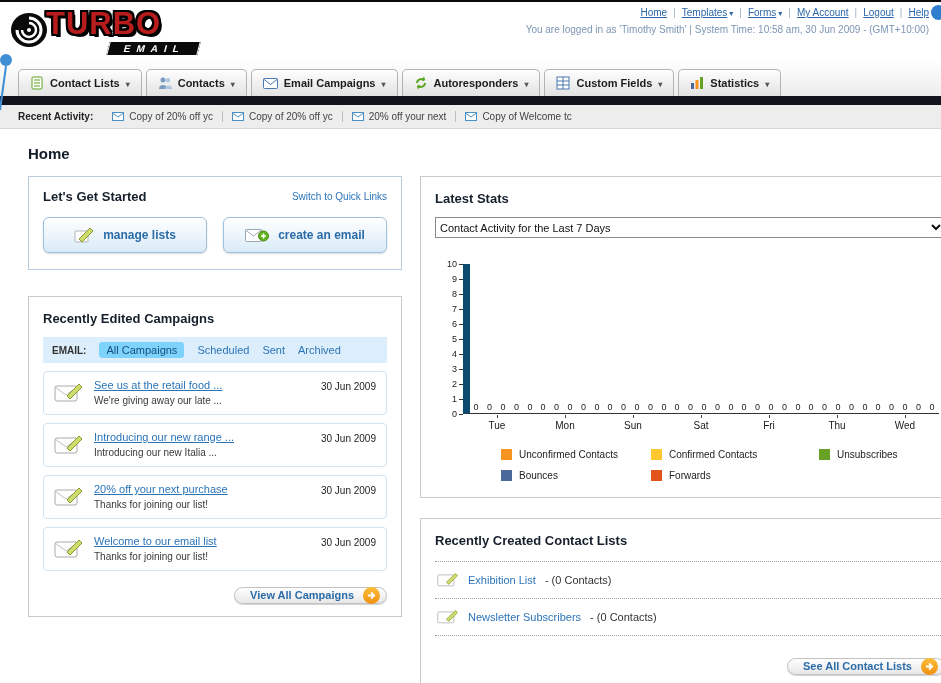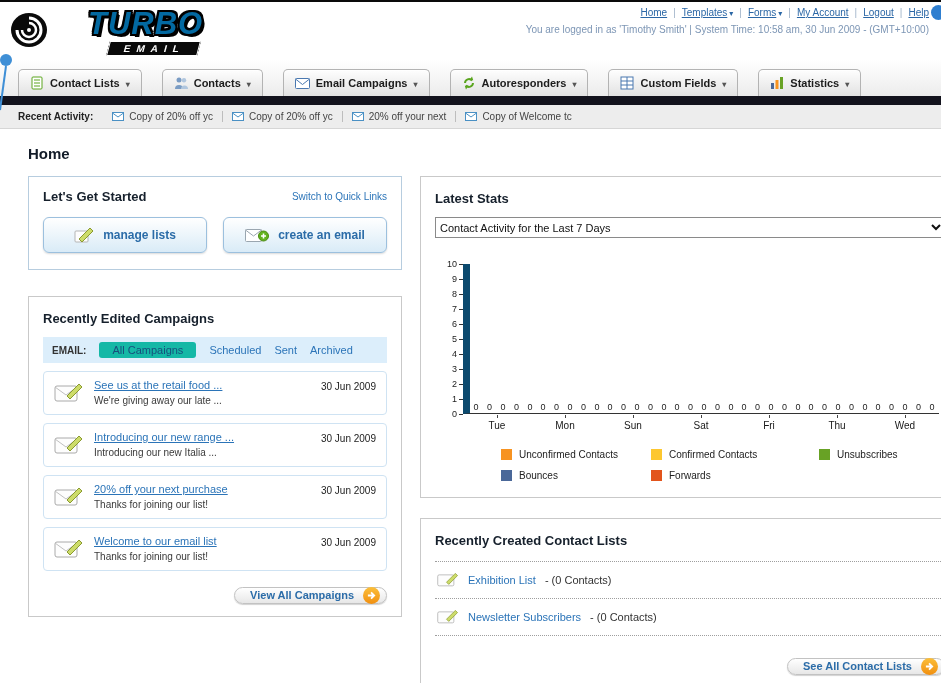--- a/index.html
+++ b/index.html
@@ -9,45 +9,44 @@
     background:#efefef; font-family:"Liberation Sans", sans-serif;
     border-top:2px solid #0a0a0a;
   }
   .page { background:#fff; }
 
   
   header { position:relative; height:58px; background:#fff; }
   .logo { position:absolute; left:10px; top:2px; width:260px; height:54px; }
   .swirl { position:absolute; left:0; top:6px; }
   .logo-title {
-    position:absolute; left:36px; top:2px; font-size:31px; font-weight:bold; font-style:italic;
-    color:#0369a1; letter-spacing:1px;
+    position:absolute; left:36px; top:2px; font-size:31px; font-weight:bold; 
+    color:#b91c1c; letter-spacing:1px;
     text-shadow:-2px -2px 0 #000,2px -2px 0 #000,-2px 2px 0 #000,2px 2px 0 #000,
                 -2px 0 0 #000,2px 0 0 #000,0 -2px 0 #000,0 2px 0 #000,3px 3px 0 #000;
-    margin-left:42px;
   }
   .logo-sub {
     position:absolute; left:98px; top:37px; background:#0a0a0a; color:#fff;
     font-size:10px; font-weight:bold; letter-spacing:6px; padding:2px 14px 2px 16px;
     transform:skewX(-15deg); box-shadow:0 0 0 1px #fff inset;
   }
   .header-right { position:absolute; right:12px; top:5px; text-align:right; }
   .top-links { list-style:none; margin:0; padding:0; display:flex; justify-content:flex-end; font-size:10px; }
   .top-links li { display:flex; align-items:center; }
   .top-links li:not(:last-child)::after { content:"|"; color:#9fb3c8; margin:0 6px; }
   .top-links a { color:#2a66a5; text-decoration:underline; cursor:pointer; }
   .caret-sm::after { content:"▾"; font-size:8px; color:#2a66a5; margin-left:2px; }
   .login-info { margin-top:6px; font-size:10px; color:#7d96b5; }
   .credits-info { margin-top:3px; font-size:10px; color:#8aa3c0; }
   .right-decoration { position:absolute; right:-5px; top:3px; width:15px; height:15px; border-radius:50%; background:#2f7fd0; }
   .left-decoration { position:absolute; left:-2px; top:50px; z-index:5; }
 
   
   .navbar {
-    display:flex; align-items:flex-end; gap:20px; padding:8px 0 0 18px;
+    display:flex; align-items:flex-end; gap:4px; padding:8px 0 0 18px;
     background:linear-gradient(#ffffff,#ececec); height:36px;
   }
   .tab {
     display:flex; align-items:center; gap:6px; padding:0 11px; height:27px;
     background:linear-gradient(#fefefe,#e2e2e2); border:1px solid #b3b3b3; border-bottom:none;
     border-radius:5px 5px 0 0; font-size:11px; font-weight:bold; color:#1c1c1c; cursor:pointer;
     box-shadow:inset 0 1px 0 #fff;
   }
   .caret::after { content:"▾"; font-size:8px; color:#555; }
   .darkbar { height:9px; background:#13131d; }
@@ -79,21 +78,21 @@
     flex:1; height:36px; border:1px solid #9cc0de; border-radius:6px;
     background:linear-gradient(#ffffff,#d9ebf7); display:flex; align-items:center; justify-content:center;
     gap:9px; font-size:12px; font-weight:bold; color:#2b6ca8; cursor:pointer;
     box-shadow:0 1px 2px rgba(0,0,0,0.15);
   }
 
   
   .show-row { margin-top:10px; background:#dceefb; padding:5px 9px; display:flex; align-items:center; gap:13px; font-size:11px; }
   .show-label { font-weight:bold; font-size:10px; color:#333; }
   .show-tab { color:#2b74b8; cursor:pointer; }
-  .show-tab.active { background:#14b8a6; color:#174e7c; padding:2px 13px; border-radius:3px; }
+  .show-tab.active { background:#7dd3fc; color:#174e7c; padding:2px 7px; border-radius:3px; }
   .camp-item { margin-top:8px; border:1px solid #cfe3f3; border-radius:4px; padding:7px 10px 8px 50px; position:relative; cursor:pointer; min-height:44px; }
   .camp-icon { position:absolute; left:10px; top:9px; }
   .camp-title { font-size:11px; color:#2b74b8;text-decoration:underline; }
   .camp-sub { font-size:10px; color:#3a3a3a; margin-top:4px; }
   .camp-date { position:absolute; right:10px; top:9px; font-size:10px; color:#222; }
   .panel-action { margin-top:14px; text-align:right; }
   .pill-button {
     display:inline-flex; align-items:center; gap:9px; height:17px; padding:0 6px 0 15px;
     border:1px solid #c2c2c2; border-radius:14px; background:linear-gradient(#ffffff,#e7e7e7);
     font-size:11px; font-weight:bold; color:#2b6ca8; cursor:pointer; box-shadow:0 1px 1px rgba(0,0,0,0.18);

